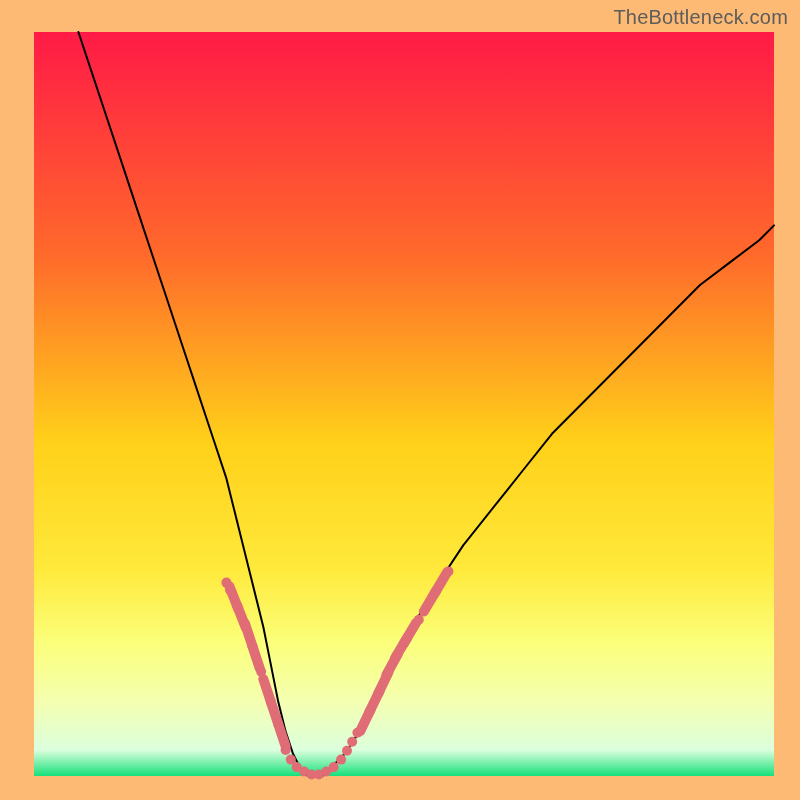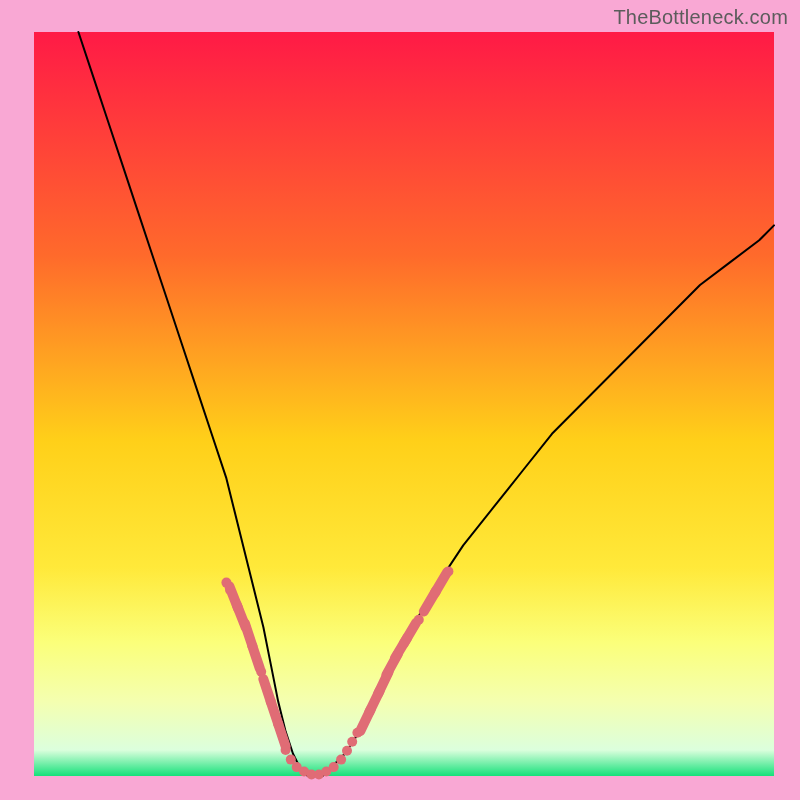--- a/index.html
+++ b/index.html
@@ -10,21 +10,21 @@
     overflow: hidden;
     background: #000;
     font-family: Arial, Helvetica, sans-serif;
   }
   .frame {
     position: absolute;
     top: 0;
     left: 0;
     width: 800px;
     height: 800px;
-    background: #f9a8d4;
+    background: #fdba74;
   }
   .watermark {
     position: absolute;
     top: 6px;
     right: 12px;
     color: #5c5c5c;
     font-size: 20px;
     font-weight: 500;
     letter-spacing: 0.2px;
     z-index: 20;

